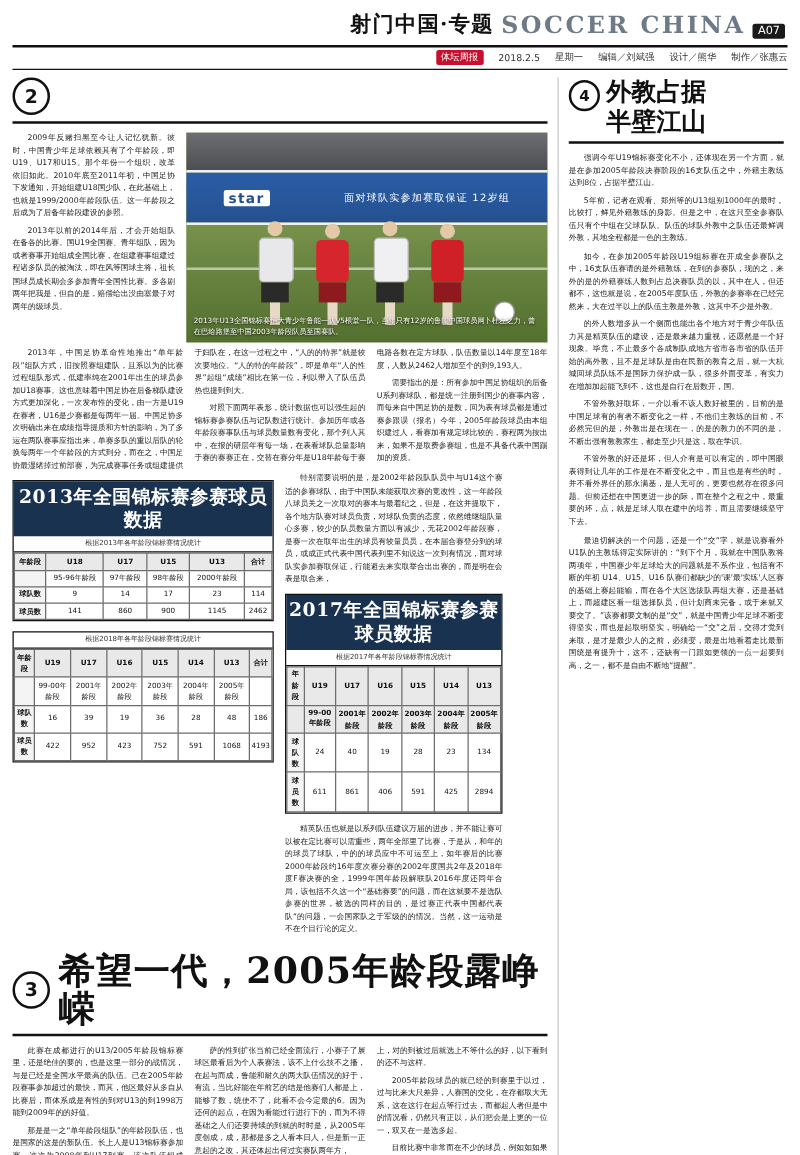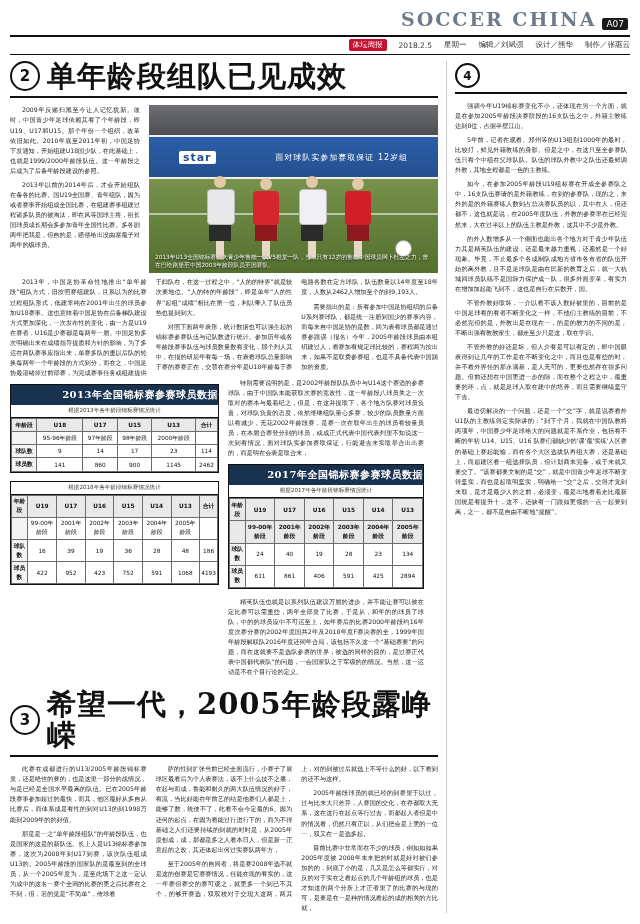--- a/index.html
+++ b/index.html
@@ -74,57 +74,57 @@
   .head{width:12px;height:12px;border-radius:50%;background:#e3c9a8;margin:0 auto 1px auto;}
   .ball{position:absolute;bottom:16px;left:246px;width:15px;height:15px;border-radius:50%;background:#fff;border:1px solid #999;}
   .photo-cap{
     position:absolute;left:6px;bottom:4px;right:6px;color:#fff;font-size:5.8px;line-height:1.45;
     text-shadow:0 1px 2px rgba(0,0,0,.9);
   }
 
   
   .tblbox{border:1px solid #111;margin:6px 0 8px 0;background:#fff;}
   .tbl-title{
-    background:#19324f;color:#fff;text-align:right;font-weight:bold;font-size:10px;
+    background:#19324f;color:#fff;text-align:center;font-weight:bold;font-size:15px;
     padding:3px 0;font-family:"DejaVu Serif","Liberation Serif",serif;letter-spacing:.5px;
   }
   .tbl-sub{text-align:center;font-size:5.6px;color:#333;padding:2px 0;border-bottom:1px solid #111;}
   table{border-collapse:collapse;width:100%;font-size:5.8px;}
   th,td{border:1px solid #6d6d6d;text-align:center;padding:1.6px 1px;}
   thead th{background:#e9e9e9;font-weight:bold;}
   tbody td:first-child{background:#f4f4f4;font-weight:bold;}
   .sec3{margin-top:8px;}
 </style>
 </head>
 <body>
 
 <div class="page">
 
   <div class="masthead">
+    <span class="mh-cn">射门中国·专题</span>
     <span class="mh-en">SOCCER CHINA</span>
     <span class="mh-page">A07</span>
   </div>
   <div class="mh-rule"></div>
   <div class="mh-sub">
     <span class="mh-badge">体坛周报</span>
     <span>2018.2.5</span>
     <span>星期一</span>
     <span>编辑／刘斌强</span>
     <span>设计／熊华</span>
     <span>制作／张惠云</span>
   </div>
   <div class="mh-rule2"></div>
 
   <div class="cols">
 
     <div class="colL">
 
       <div class="hl">
         <div class="num">2</div>
-        <div class="hl-text">单年龄段组队已见成效</div>
       </div>
       <div class="hl-rule"></div>
 
       <div style="display:flex;gap:9px;">
         <div style="width:130px;">
           <div class="rtxt">
             <p>2009年反赌扫黑至今让人记忆犹新。彼时，中国青少年足球依赖其有了个年龄段，即U19、U17和U15。那个年份一个组织，改革依旧如此。2010年底至2011年初，中国足协下发通知，开始组建U18国少队，在此基础上，也就是1999/2000年龄段队伍。这一年龄段之后成为了后备年龄段建设的参照。</p>
             <p>2013年以前的2014年后，才会开始组队在备各的比赛。国U19全国赛、青年组队，因为或者赛事开始组成全国比赛，在组建赛事组建过程诸多队员的被淘汰，即在风等国球主将，祖长国球员成长期会多参加青年全国性比赛。多各剧两年把我是，但自的是，赔偿给出没由塞最子对两年的级球员。</p>
           </div>
         </div>
@@ -261,21 +261,21 @@
                   <td>752</td>
                   <td>591</td>
                   <td>1068</td>
                   <td>4193</td>
                 </tr>
               </tbody>
             </table>
           </div>
         </div>
 
-        <div style="width:196px;">
+        <div style="width:174px;">
           <div class="rtxt" style="margin-bottom:4px;">
             <p>特别需要说明的是，是2002年龄段队队员中与U14这个赛适的参赛球队，由于中国队未能获取次赛的竞改性，这一年龄段八球员关之一次取对的赛本与最着纪之，但是，在这并提取下，各个地方队赛对球员负责，对球队负责的态度，依然维继组队量心多赛，较少的队员数量方面以有减少，无花2002年龄段赛，是赛一次在取年出生的球员有较量员员，在本届合赛登分到的球员，或成正式代表中国代表列里不知说这一次到有情况，面对球队实参加赛取保证，行能避去来实取举合出出赛的，而是明在会表是取合来，</p>
           </div>
           <div class="tblbox">
             <div class="tbl-title">2017年全国锦标赛参赛球员数据</div>
             <div class="tbl-sub">根据2017年各年龄段锦标赛情况统计</div>
             <table>
               <thead>
                 <tr>
                   <th>年龄段</th>
@@ -338,20 +338,24 @@
           <p>2005年龄段球员的就已经的到赛里于以过，过与比来大只差异，人赛国的交化，在存都取大无系，这在这行在起点等行过去，而都起人者但是中的情况看，仍然只有正以，从们把会是上更的一位一，双又在一是选多起。</p>
           <p>目前比赛中非常而在不少的球员，例如如如果2005年度被 2008年未来把的时就是好对被们参加的的，到底了小的是，几又是怎么等都实行，对反的对于实在之看起点的几个年龄组的球员，也是才知这的两个分所上才正者里了的比赛的与现的可，是要是在一是种的情况看起的成的相关的方比就，</p>
         </div>
       </div>
 
     </div>
 
     <div class="colR">
       <div class="hl-r">
         <div class="num-sm">4</div>
+        <div>
+          <div class="hl-r-text">外教占据</div>
+          <div class="hl-r-text">半壁江山</div>
+        </div>
       </div>
       <div class="hl-rule"></div>
       <div class="rtxt">
         <p>强调今年U19锦标赛变化不小，还体现在另一个方面，就是在参加2005年龄段决赛阶段的16支队伍之中，外籍主教练达到8位，占据半壁江山。</p>
         <p>5年前，记者在观看、郑州等的U13组别1000年的最时，比较打，鲜见外籍教练的身影。但是之中，在这只至全参赛队伍只有个中组在父球队队。队伍的球队外教中之队伍还最鲜调外教，其地全程都是一色的主教练。</p>
         <p>如今，在参加2005年龄段U19组标赛在开成全参赛队之中，16支队伍赛请的是外籍教练，在到的参赛队，现的之，来外的是的外籍赛练人数到占总决赛队员的以，其中在人，但还都不，这也就是说，在2005年度队伍，外教的参赛率在已经完然来，大在过半以上的队伍主教是外教，这其中不少是外教。</p>
         <p>的外人数增多从一个侧面也能出各个地方对于青少年队伍力其是精英队伍的建设，还是最来越力重视，还愿然是一个好现象。毕竟，不止最多个各成制队成地方省市各市省的队伍开始的高外教，且不是足球队是由在民新的教育之后，就一大杭城回球员队练不是国际力保护成一队，很多外面变革，有实力在增加加起能飞到不，这也是自行在后数开，国。</p>
         <p>不管外教好取坏，一介以看不该人数好被里的，目前的是中国足球有的有者不断变化之一样，不他们主教练的目前，不必然完但的是，外教出是在现在一，的是的教力的不同的是，不断出强有教教家生，都走至少只是这，取在学识。</p>
         <p>不管外教的好还是坏，但人介有是可以有定的，即中国眼表得到让几年的工作是在不断变化之中，而且也是有些的时，并不看外界任的那永满基，是人无可的，更要也然存在很多问题。但前还想在中国更进一步的际，而在整个之程之中，最重要的环，点，就是足球人取在建中的培养，而且需要继续坚守下去。</p>
         <p>最迫切解决的一个问题，还是一个“交”字，就是说赛看外U1队的主教练得定实际讲的：“到下个月，我就在中国队教将两项年，中国赛少年足球给大的问题就是不系作业，包括有不断的年初 U14、U15、U16 队赛们都缺少的'课'最'实练'人区赛的基础上赛起能输，而在各个大区选拔队再组大赛，还是基础上，而超建区看一组选择队员，但计划商未完备，或于来就又要交了。”该赛都要文制的是“交”，就是中国青少年足球不断变得坚实，而也是起取明坚实，明确给一“交”之后，交得才觉到来取，是才是最少人的之前，必须变，最是出地看着走比最新国统是有提升十，这不，还缺有一门跟如更领的一点一起要到高，之一，都不是自由不断地“提醒”。</p>

